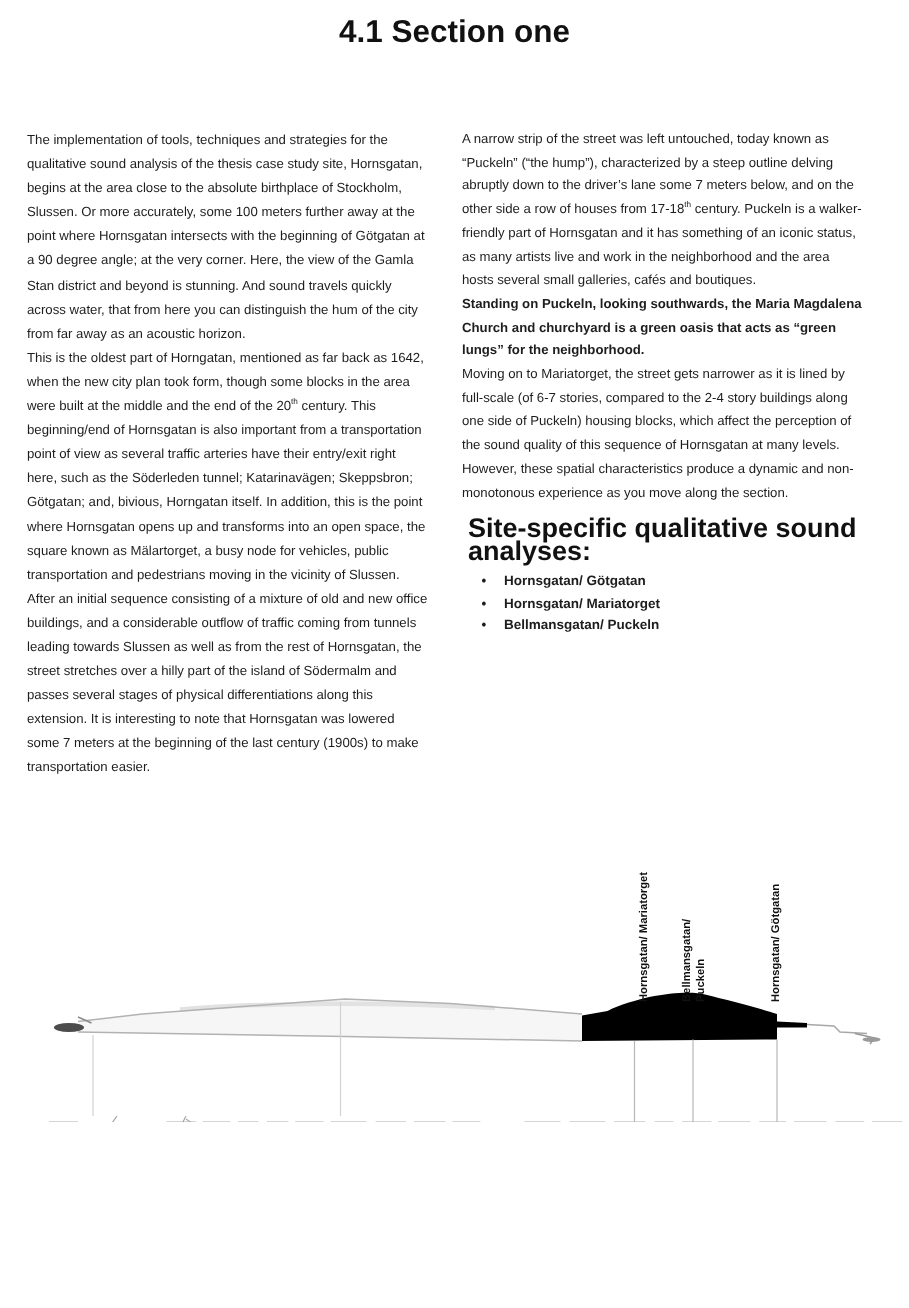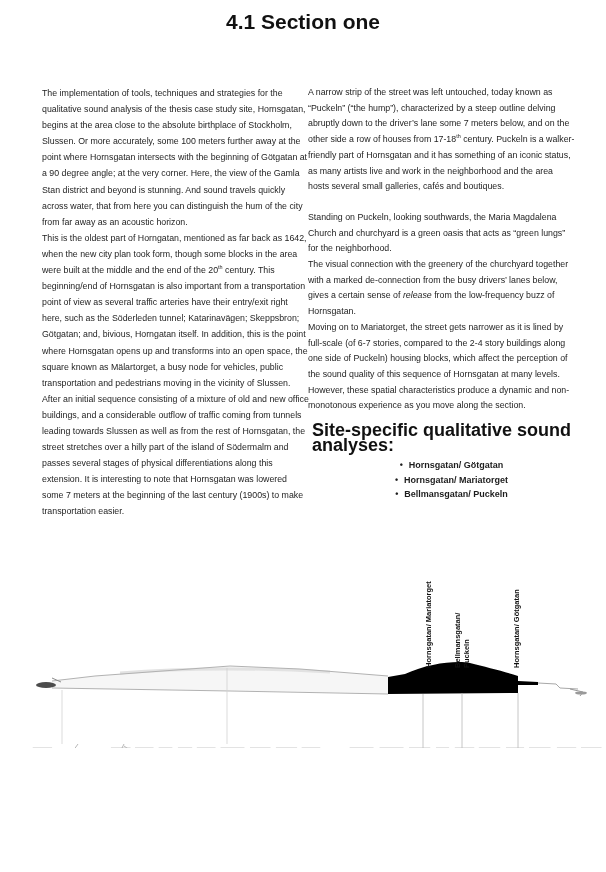--- a/index.html
+++ b/index.html
@@ -2,28 +2,28 @@
 <html><head>
 <meta charset="utf-8">
 <style>
   html,body{margin:0;padding:0;background:#ffffff;}
   .page{position:relative;width:606px;height:748px;background:#fff;overflow:hidden;
         font-family:"Liberation Sans",sans-serif;color:#1d1d1d;}
   .title{position:absolute;top:10px;left:0;width:100%;margin:0;text-align:center;
          font-size:21px;font-weight:bold;color:#111;}
   .col{position:absolute;top:85px;font-size:8.8px;text-align:left;}
   .col p{margin:0;}
-  .col-left{left:18px;width:268px;line-height:16.1px;margin-left:24px;}
+  .col-left{left:18px;width:268px;line-height:16.1px;}
   .col-right{left:308px;width:268px;line-height:15.7px;}
-  .col-right p.gap{margin-top:15px;}
+  .col-right p.gap{font-weight:bold;}
   sup{font-size:0.62em;vertical-align:4px;line-height:0;}
   em{font-style:italic;}
   .analyses-h{margin:9px 0 5px 4px;font-size:18px;font-weight:bold;color:#111;line-height:15px;}
   .bullets{list-style:none;margin:2px 0 0 0;padding:0;font-size:9px;font-weight:bold;line-height:14.5px;}
-  .bullets li{padding-left:13px;text-align:center;}
+  .bullets li{padding-left:13px;}
   .bullets .b{display:inline-block;width:15px;}
   .vlabel{position:absolute;transform-origin:0 0;transform:rotate(-90deg);
           font-size:7.5px;font-weight:bold;line-height:9px;white-space:nowrap;color:#111;}
   .vlabel.wrap{white-space:normal;width:64px;}
   #vlabel-1{left:424px;top:668px;}
   #vlabel-2{left:453px;top:668px;}
   #vlabel-3{left:512px;top:668px;}
   .mapsvg{position:absolute;left:28px;top:744px;}
   .profsvg{position:absolute;left:0;top:648px;}
   .caption{position:absolute;top:835px;left:43px;width:520px;text-align:center;
@@ -39,21 +39,20 @@
 
   <div class="col col-left">
     <p>The implementation of tools, techniques and strategies for the qualitative sound analysis of the thesis case study site, Hornsgatan, begins at the area close to the absolute birthplace of Stockholm, Slussen. Or more accurately, some 100 meters further away at the point where Hornsgatan intersects with the beginning of Götgatan at a 90 degree angle; at the very corner. Here, the view of the Gamla Stan district and beyond is stunning. And sound travels quickly across water, that from here you can distinguish the hum of the city from far away as an acoustic horizon.</p>
     <p><span>This is the oldest part of Horngatan, mentioned as far back as 1642, when the new city plan took form, though some blocks in the area were built at the middle and the end of the 20</span><sup>th</sup><span> century. This beginning/end of Hornsgatan is also important from a transportation point of view as several traffic arteries have their entry/exit right here, such as the Söderleden tunnel; Katarinavägen; Skeppsbron; Götgatan; and, bivious, Horngatan itself. In addition, this is the point where Hornsgatan opens up and transforms into an open space, the square known as Mälartorget, a busy node for vehicles, public transportation and pedestrians moving in the vicinity of Slussen.</span></p>
     <p>After an initial sequence consisting of a mixture of old and new office buildings, and a considerable outflow of traffic coming from tunnels leading towards Slussen as well as from the rest of Hornsgatan, the street stretches over a hilly part of the island of Södermalm and passes several stages of physical differentiations along this extension. It is interesting to note that Hornsgatan was lowered some 7 meters at the beginning of the last century (1900s) to make transportation easier.</p>
   </div>
 
   <div class="col col-right">
     <p><span>A narrow strip of the street was left untouched, today known as “Puckeln” (“the hump”), characterized by a steep outline delving abruptly down to the driver’s lane some 7 meters below, and on the other side a row of houses from 17-18</span><sup>th</sup><span> century. Puckeln is a walker-friendly part of Hornsgatan and it has something of an iconic status, as many artists live and work in the neighborhood and the area hosts several small galleries, cafés and boutiques.</span></p>
     <p class="gap">Standing on Puckeln, looking southwards, the Maria Magdalena Church and churchyard is a green oasis that acts as “green lungs” for the neighborhood.</p>
-    <p><span>The visual connection with the greenery of the churchyard together with a marked de-connection from the busy drivers’ lanes below, gives a certain sense of </span><em>release</em><span> from the low-frequency buzz of Hornsgatan.</span></p>
     <p>Moving on to  Mariatorget, the street gets narrower as it is lined by full-scale (of 6-7 stories, compared to the 2-4 story buildings along one side of Puckeln) housing blocks, which affect the perception of the sound quality of this sequence of Hornsgatan at many levels. However, these spatial characteristics produce a dynamic and non-monotonous experience as you move along the section.</p>
     <h2 class="analyses-h">Site-specific qualitative sound analyses:</h2>
     <ul class="bullets">
       <li><span class="b">•</span><span>Hornsgatan/ Götgatan</span></li>
       <li><span class="b">•</span><span>Hornsgatan/ Mariatorget</span></li>
       <li><span class="b">•</span><span>Bellmansgatan/ Puckeln</span></li>
     </ul>
   </div>
 
   <svg class="mapsvg" width="578" height="91" viewBox="0 0 578 91">

